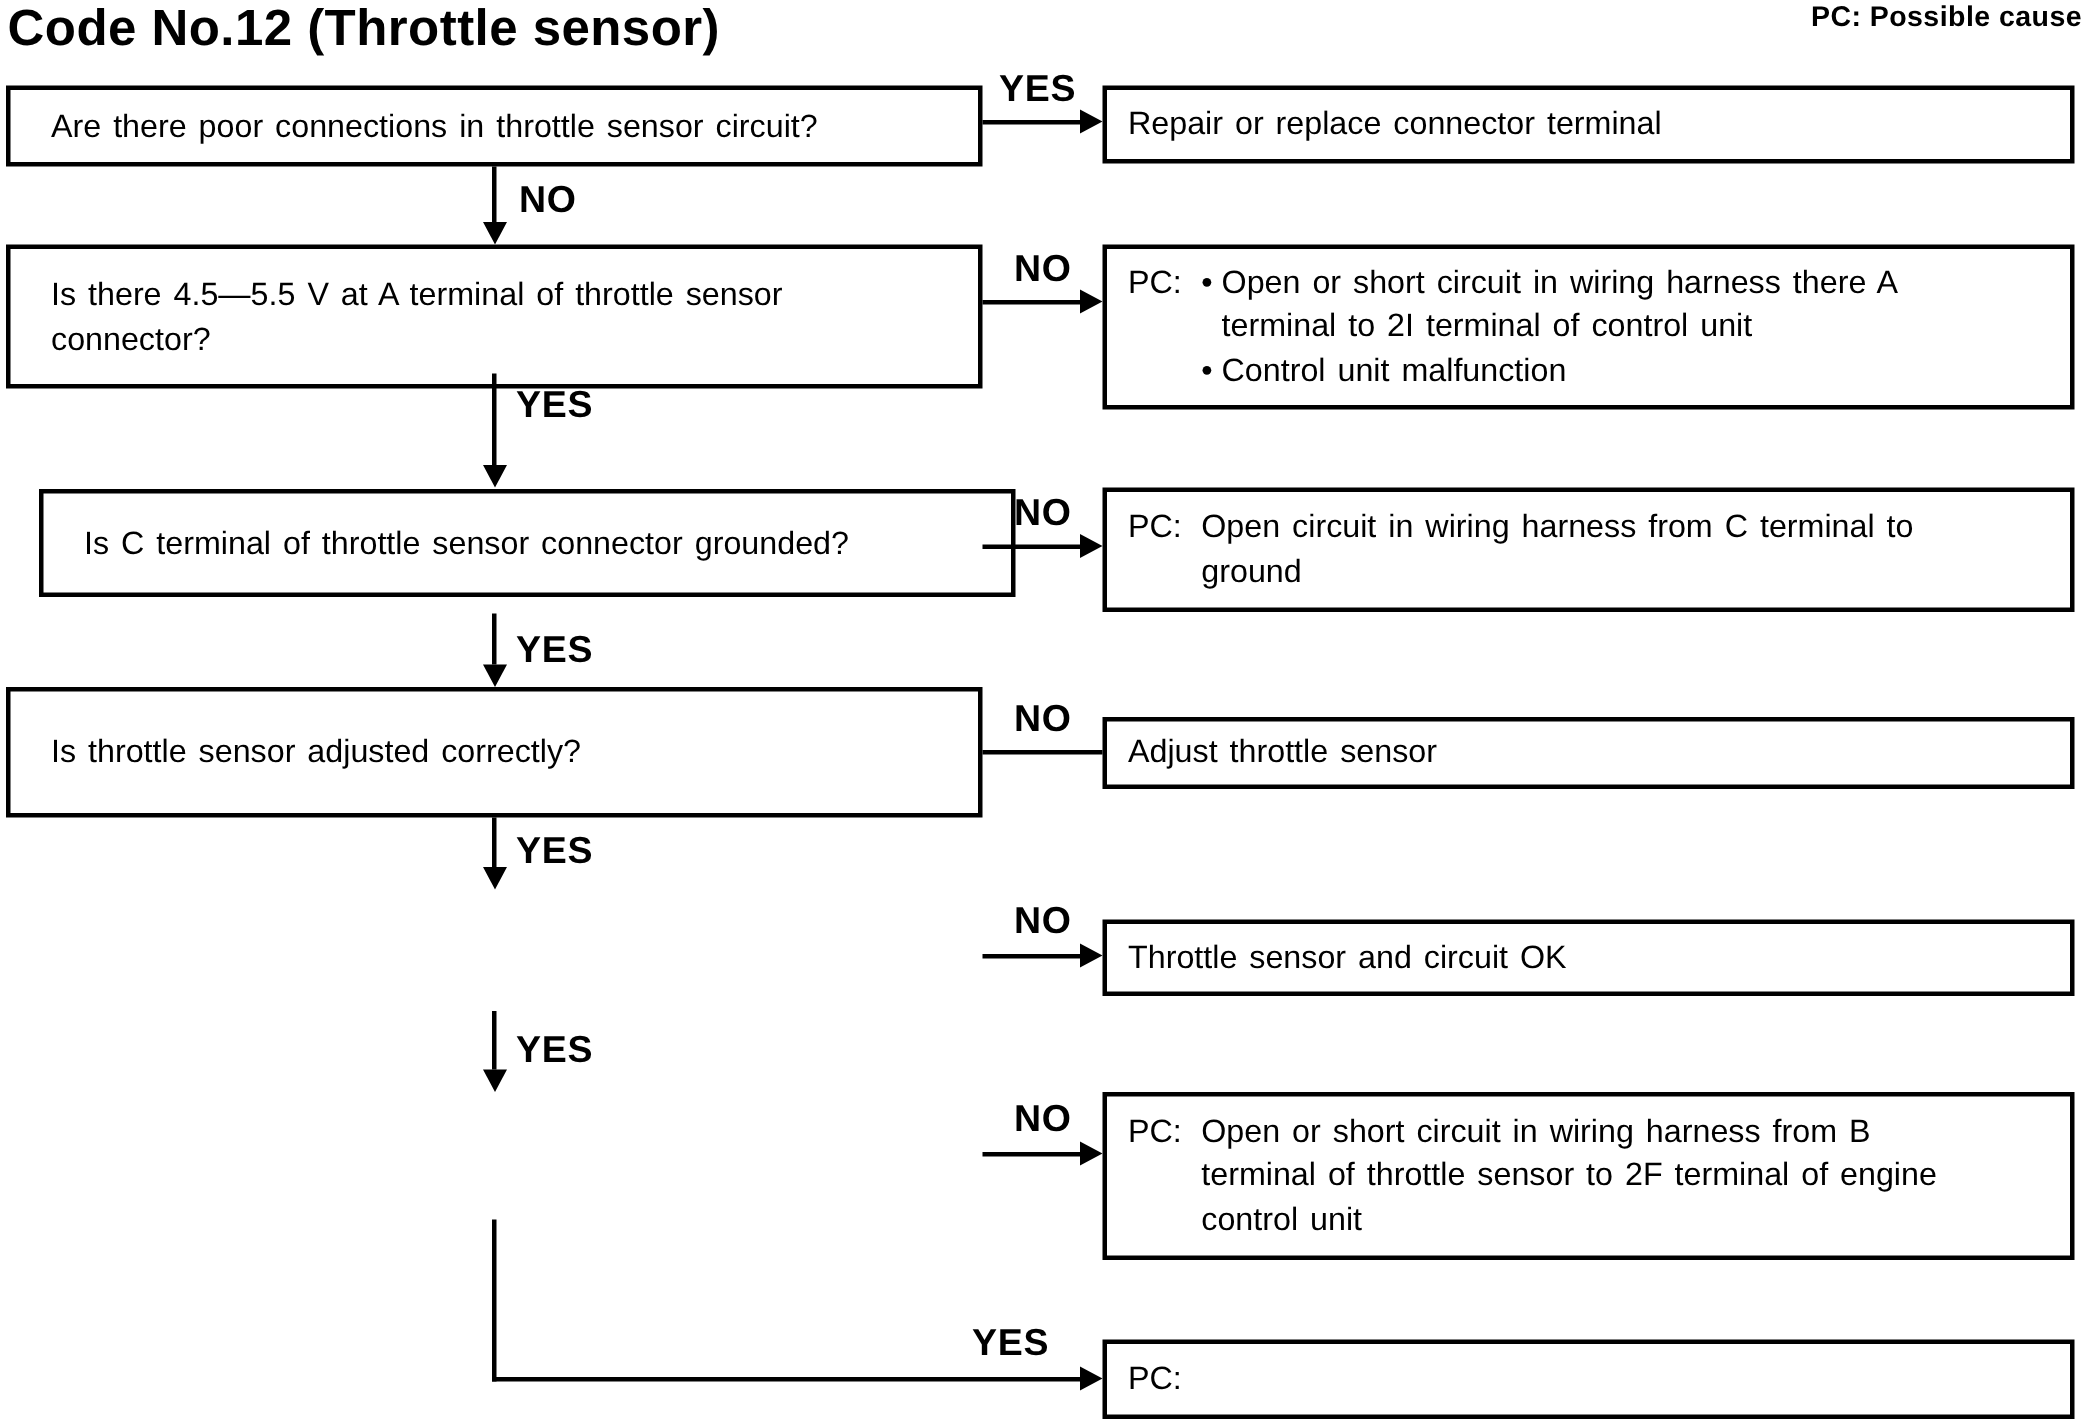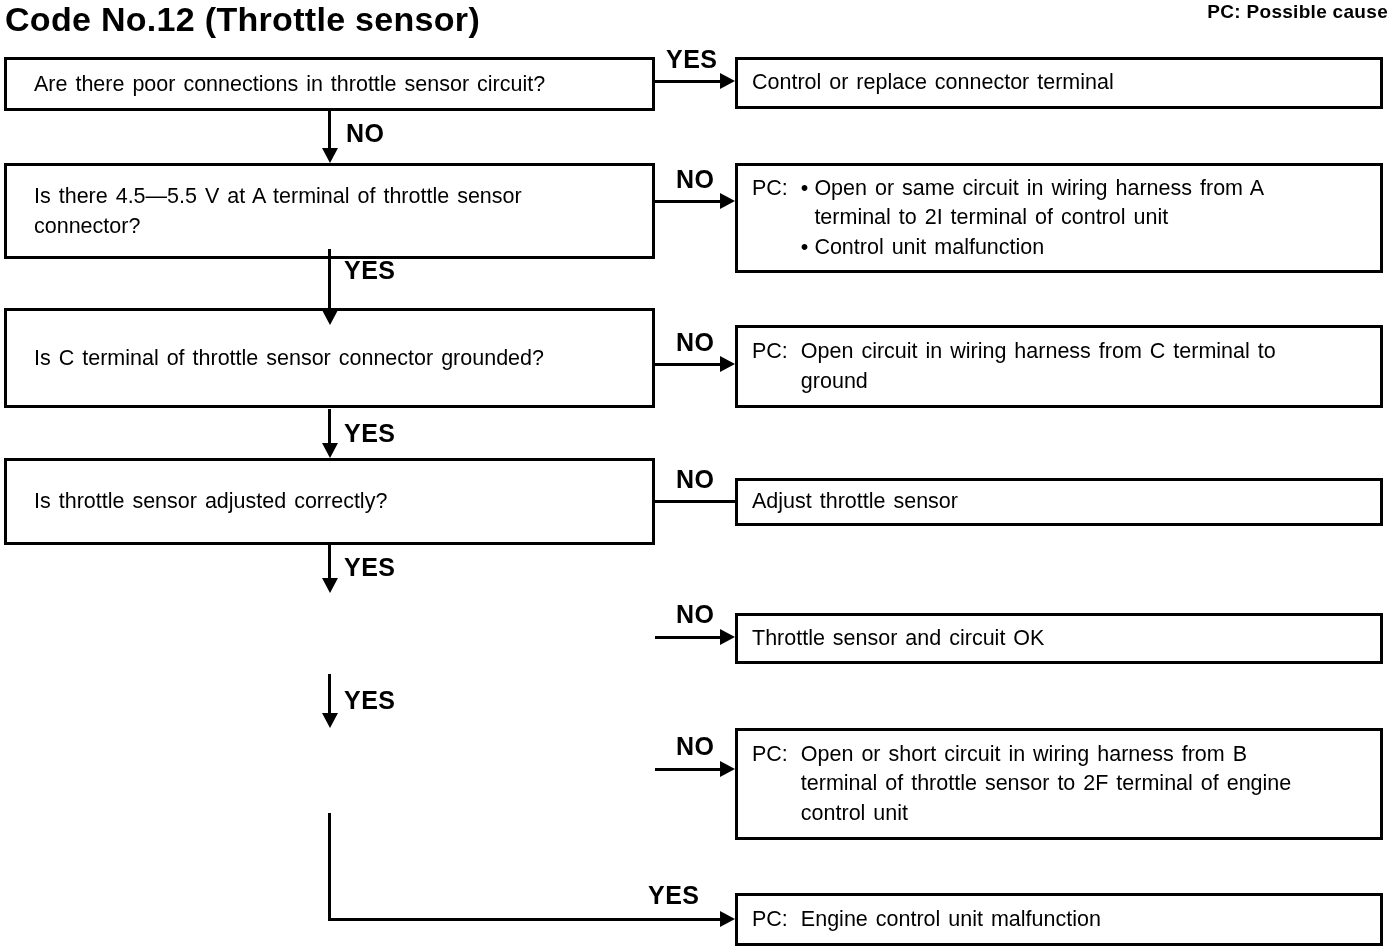--- a/index.html
+++ b/index.html
@@ -55,38 +55,38 @@
 
   <div class="title">Code No.12 (Throttle sensor)</div>
   <div class="legend">PC: Possible cause</div>
 
   <div class="box q" style="top:57px;height:54px;">
     <span class="qt">Are there poor connections in throttle sensor circuit?</span>
   </div>
   <div class="box q" style="top:163px;height:96px;">
     <span class="qt">Is there 4.5—5.5 V at A terminal of throttle sensor connector?</span>
   </div>
-  <div class="box q" style="top:308px;height:100px;">
+  <div class="box q" style="top:326px;height:72px;margin-left:22px;">
     <span class="qt">Is C terminal of throttle sensor connector grounded?</span>
   </div>
   <div class="box q" style="top:458px;height:87px;">
     <span class="qt">Is throttle sensor adjusted correctly?</span>
   </div>
 
   <div class="box r" style="top:57px;height:52px;">
-    <span>Control or replace connector terminal</span>
+    <span>Repair or replace connector terminal</span>
   </div>
 
   <div class="box r" style="top:163px;height:110px;">
     <div class="pcwrap">
       <span class="pc">PC:</span>
       <div class="bullets">
         <div class="bullet-row">
           <span class="bullet">•</span>
-          <span class="bt">Open or same circuit in wiring harness from A terminal to 2I terminal of control unit</span>
+          <span class="bt">Open or short circuit in wiring harness there A terminal to 2I terminal of control unit</span>
         </div>
         <div class="bullet-row">
           <span class="bullet">•</span>
           <span class="bt">Control unit malfunction</span>
         </div>
       </div>
     </div>
   </div>
 
   <div class="box r" style="top:325px;height:83px;">
@@ -107,21 +107,20 @@
   <div class="box r" style="top:728px;height:112px;">
     <div class="pcwrap">
       <span class="pc">PC:</span>
       <span class="hang">Open or short circuit in wiring harness from B terminal of throttle sensor to 2F terminal of engine control unit</span>
     </div>
   </div>
 
   <div class="box r" style="top:893px;height:53px;">
     <div class="pcwrap">
       <span class="pc">PC:</span>
-      <span>Engine control unit malfunction</span>
     </div>
   </div>
 
   <div class="vline" style="left:328px;top:111px;height:38px;"></div>
   <div class="arrow-down" style="left:322px;top:148px;"></div>
   <div class="lbl" style="left:346px;top:119px;">NO</div>
 
   <div class="vline" style="left:328px;top:249px;height:61px;"></div>
   <div class="arrow-down" style="left:322px;top:310px;"></div>
   <div class="lbl" style="left:344px;top:256px;">YES</div>

